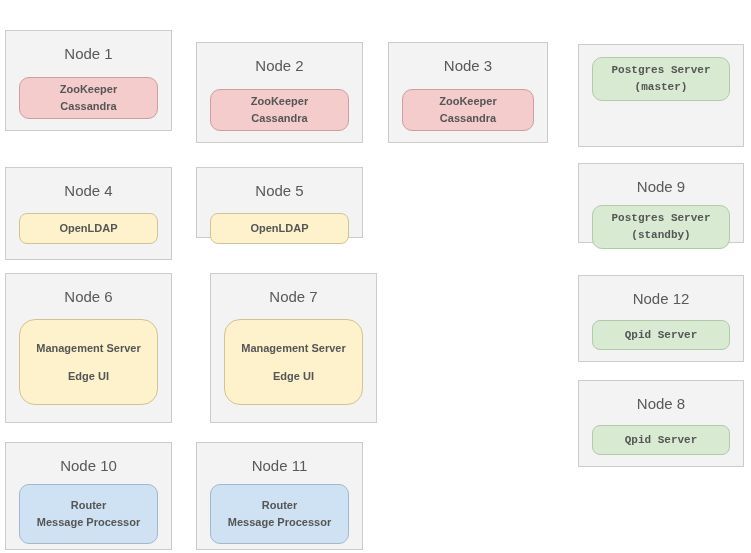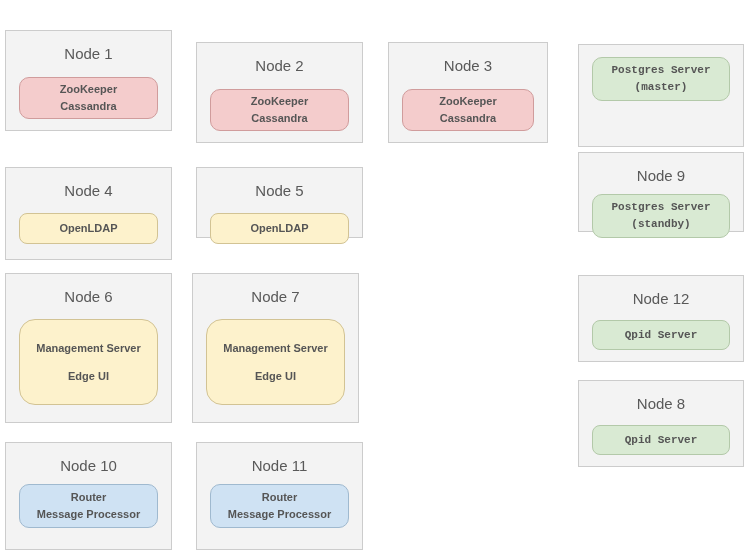--- a/index.html
+++ b/index.html
@@ -35,31 +35,31 @@
   .c-yellow{background:var(--yellow-fill); border-color:var(--yellow-border);}
   .c-green{background:var(--green-fill); border-color:var(--green-border);font-family:Liberation Mono, monospace;}
   .c-blue{background:var(--blue-fill); border-color:var(--blue-border);}
 
   .comp-zk{height:42px; margin-top:13px; border-radius:10px;}
   .comp-ldap{height:31px; margin-top:12px; border-radius:8px;}
   .comp-mgmt{height:86px; border-radius:16px; line-height:28px;}
   .comp-pgm{height:44px; margin-top:12px; border-radius:10px;}
   .comp-pgs{height:44px; margin-top:8px; border-radius:10px;}
   .comp-qpid{height:30px; margin-top:11px; border-radius:8px;}
-  .comp-router{height:44px; margin-top:8px; border-radius:10px;}
+  .comp-router{height:60px; margin-top:8px; border-radius:10px;}
 
   .pos-n1{left:5px;top:30px;width:167px;height:101px}
   .pos-n2{left:196px;top:42px;width:167px;height:101px}
   .pos-n3{left:388px;top:42px;width:160px;height:101px}
   .pos-n8{left:578px;top:44px;width:166px;height:103px}
   .pos-n4{left:5px;top:167px;width:167px;height:93px}
   .pos-n5{left:196px;top:167px;width:167px;height:71px}
-  .pos-n9{left:578px;top:152px;width:166px;height:80px}
+  .pos-n9{left:578px;top:163px;width:166px;height:80px}
   .pos-n6{left:5px;top:273px;width:167px;height:150px}
-  .pos-n7{left:192px;top:273px;width:167px;height:150px}
+  .pos-n7{left:210px;top:273px;width:167px;height:150px}
   .pos-n12{left:578px;top:275px;width:166px;height:87px}
   .pos-n13{left:578px;top:380px;width:166px;height:87px}
   .pos-n10{left:5px;top:442px;width:167px;height:108px}
   .pos-n11{left:196px;top:442px;width:167px;height:108px}
 </style>
 </head>
 <body>
 
 <div class="canvas">
 

